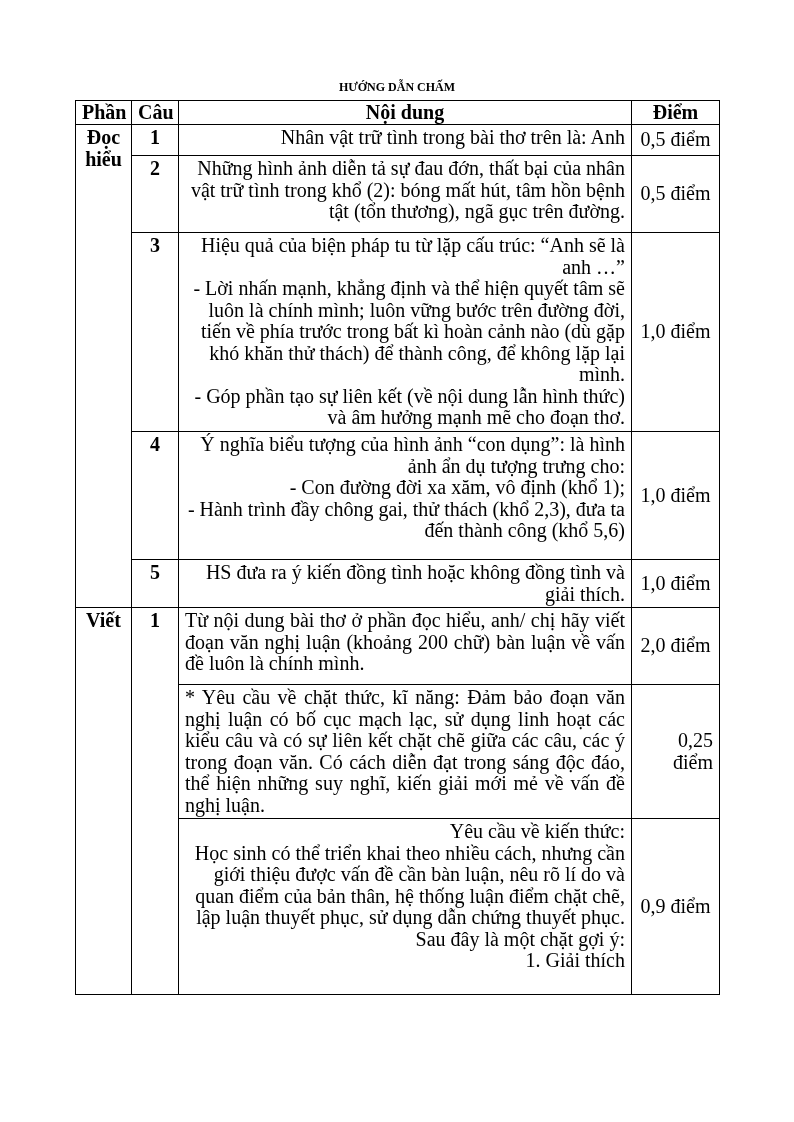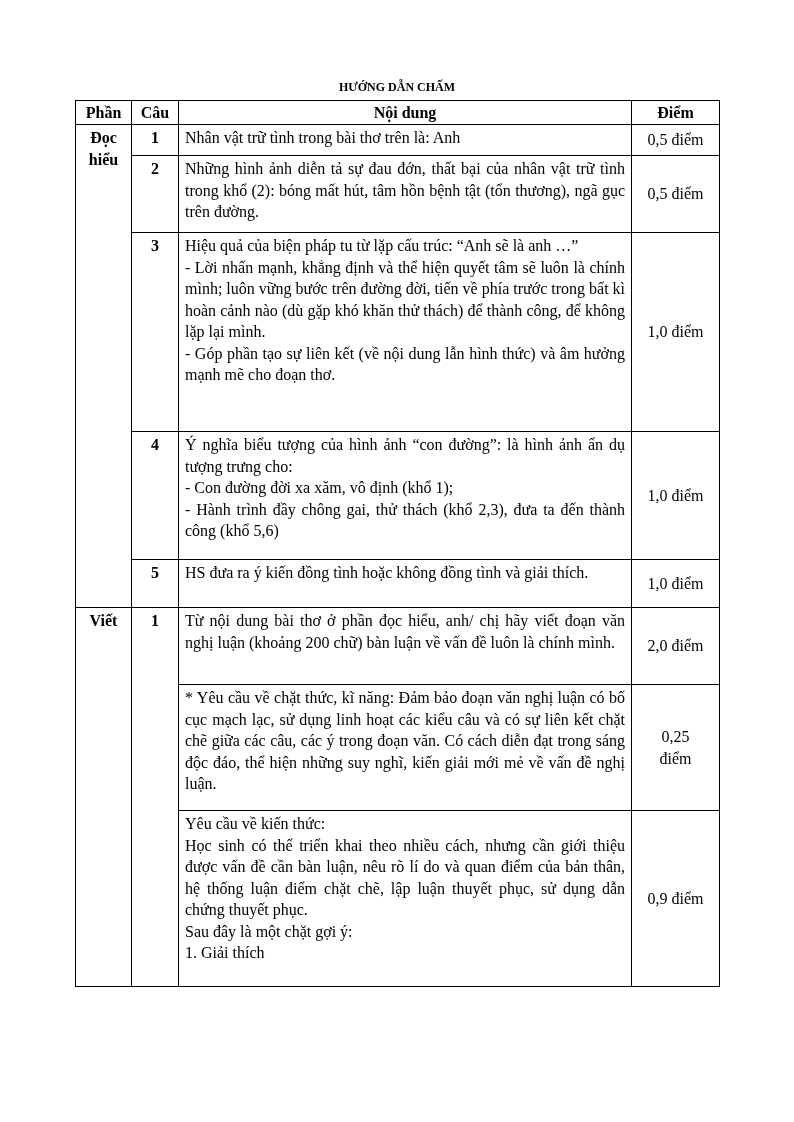--- a/index.html
+++ b/index.html
@@ -1,29 +1,29 @@
 <!DOCTYPE html>
 <html><head>
 <meta charset="utf-8">
 <style>
   html, body { margin:0; padding:0; background:#fff; }
   body { width:794px; height:1122px; position:relative; overflow:hidden;
          font-family:"Liberation Serif", "DejaVu Serif", serif; color:#000; }
   .title { position:absolute; left:0; width:794px; top:77px; text-align:center;
            font-weight:bold; font-size:12px; line-height:20px; }
   table.grid { position:absolute; left:75px; top:100px; border-collapse:collapse;
-               width:644px; table-layout:fixed; font-size:16px; line-height:21.5px; }
+               width:644px; table-layout:fixed; font-size:20px; line-height:21.5px; }
   table.grid td, table.grid th { border:1px solid #000; padding:0 6px; vertical-align:top; }
   th { font-weight:bold; text-align:center; height:23px; vertical-align:middle !important; }
   .c-part { text-align:center; font-weight:bold; padding-top:2px !important; }
   .c-q { text-align:center; font-weight:bold; padding-top:2px !important; }
   .c-content { text-align:justify; padding-top:2px !important; padding-bottom:2px !important; }
   .c-score { text-align:center; vertical-align:middle !important; }
   .bold { font-weight:normal; }
-  .line { display:block; }
+  .line { display:block;text-align:right; }
 </style>
 </head>
 <body>
 
 <div class="title">HƯỚNG DẪN CHẤM</div>
 
 <table class="grid">
   <colgroup>
     <col style="width:56px">
     <col style="width:47px">
@@ -60,21 +60,21 @@
     <td class="c-content">
       <span class="line">Hiệu quả của biện pháp tu từ lặp cấu trúc: “Anh sẽ là anh …”</span>
       <span class="line">- Lời nhấn mạnh, khẳng định và thể hiện quyết tâm sẽ luôn là chính mình; luôn vững bước trên đường đời, tiến về phía trước trong bất kì hoàn cảnh nào (dù gặp khó khăn thử thách) để thành công, để không lặp lại mình.</span>
       <span class="line">- Góp phần tạo sự liên kết (về nội dung lẫn hình thức) và âm hưởng mạnh mẽ cho đoạn thơ.</span>
     </td>
     <td class="c-score">1,0 điểm</td>
   </tr>
   <tr style="height:128px">
     <td class="c-q">4</td>
     <td class="c-content">
-      <span class="line">Ý nghĩa biểu tượng của hình ảnh “con đường”: là hình ảnh ẩn dụ tượng trưng cho:</span>
+      <span class="line">Ý nghĩa biểu tượng của hình ảnh “con dụng”: là hình ảnh ẩn dụ tượng trưng cho:</span>
       <span class="line">- Con đường đời xa xăm, vô định (khổ 1);</span>
       <span class="line">- Hành trình đầy chông gai, thử thách (khổ 2,3), đưa ta đến thành công (khổ 5,6)</span>
     </td>
     <td class="c-score">1,0 điểm</td>
   </tr>
   <tr style="height:48px">
     <td class="c-q">5</td>
     <td class="c-content">
       <span class="line">HS đưa ra ý kiến đồng tình hoặc không đồng tình và giải thích.</span>
     </td>

